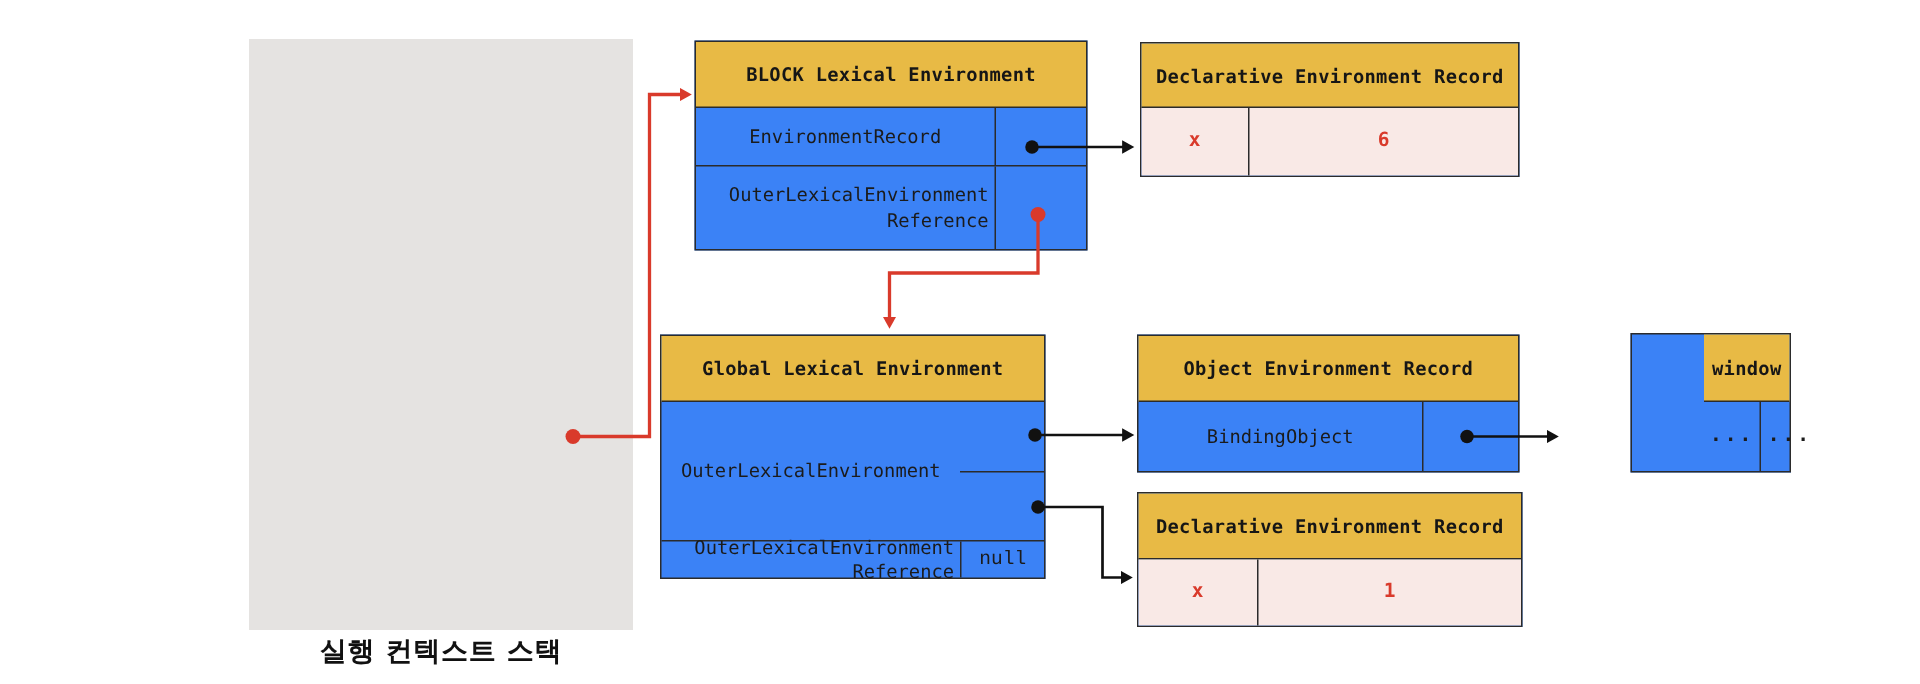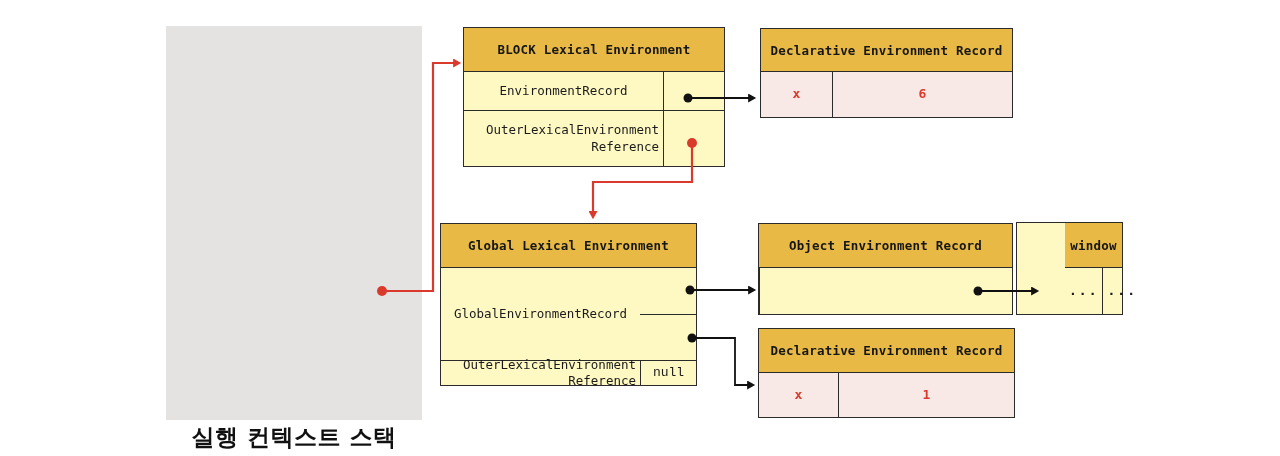--- a/index.html
+++ b/index.html
@@ -18,28 +18,28 @@
     width: 256px; height: 394px;
     background: var(--stack-gray, #e5e3e1);
   }
   .stack-label {
     position: absolute;
     left: 166px; top: 422px;
     width: 256px;
     text-align: center;
     font-family: "DejaVu Sans", "Liberation Sans", sans-serif;
     font-weight: bold;
-    font-size: 23px;
+    font-size: 18px;
     color: #111111;
     letter-spacing: 0.5px;
   }
   .box {
     position: absolute;
     border: 1.8px solid var(--border-dark, #2b2b2b);
-    background: #fef9c3;
+    background: #3b82f6;
     display: flex;
     flex-direction: column;
   }
   .box-header {
     background: var(--header-yellow, #e8ba45);
     border-bottom: 1.8px solid var(--border-dark, #2b2b2b);
     display: flex;
     align-items: center;
     justify-content: center;
     font-weight: bold;
@@ -98,40 +98,41 @@
     <div class="box-header" style="height:43px">Declarative Environment Record</div>
     <div class="row">
       <div class="cell pink red-text" style="width:71px">x</div>
       <div class="cell pink red-text bordered-left" style="flex:1">6</div>
     </div>
   </div>
 
   <div class="box" style="left:440px; top:223px; width:257px; height:163px;">
     <div class="box-header" style="height:44px">Global Lexical Environment</div>
     <div class="row" style="flex:0 0 92px">
-      <div class="cell" style="width:199px">GlobalEnvironmentRecord</div>
+      <div class="cell" style="width:199px">OuterLexicalEnvironment</div>
       <div class="right-col bordered-left" style="flex:1">
         <div class="cell subcell"></div>
         <div class="cell subcell"></div>
       </div>
     </div>
     <div class="row">
       <div class="cell" style="width:199px">OuterLexicalEnvironment Reference</div>
       <div class="cell bordered-left" style="flex:1; font-size:13px;font-family:Liberation Mono, monospace;">null</div>
     </div>
   </div>
 
   <div class="box" style="left:758px; top:223px; width:255px; height:92px;">
     <div class="box-header" style="height:44px">Object Environment Record</div>
     <div class="row">
+      <div class="cell" style="width:189px">BindingObject</div>
       <div class="cell bordered-left" style="flex:1"></div>
     </div>
   </div>
 
-  <div class="box" style="left:1016px; top:222px; width:107px; height:93px;padding-left:48px;">
+  <div class="box" style="left:1087px; top:222px; width:107px; height:93px;padding-left:48px;">
     <div class="box-header" style="height:45px">window</div>
     <div class="row">
       <div class="cell dots" style="width:54px">...</div>
       <div class="cell dots bordered-left" style="flex:1">...</div>
     </div>
   </div>
 
   <div class="box" style="left:758px; top:328px; width:257px; height:90px;">
     <div class="box-header" style="height:44px">Declarative Environment Record</div>
     <div class="row">

